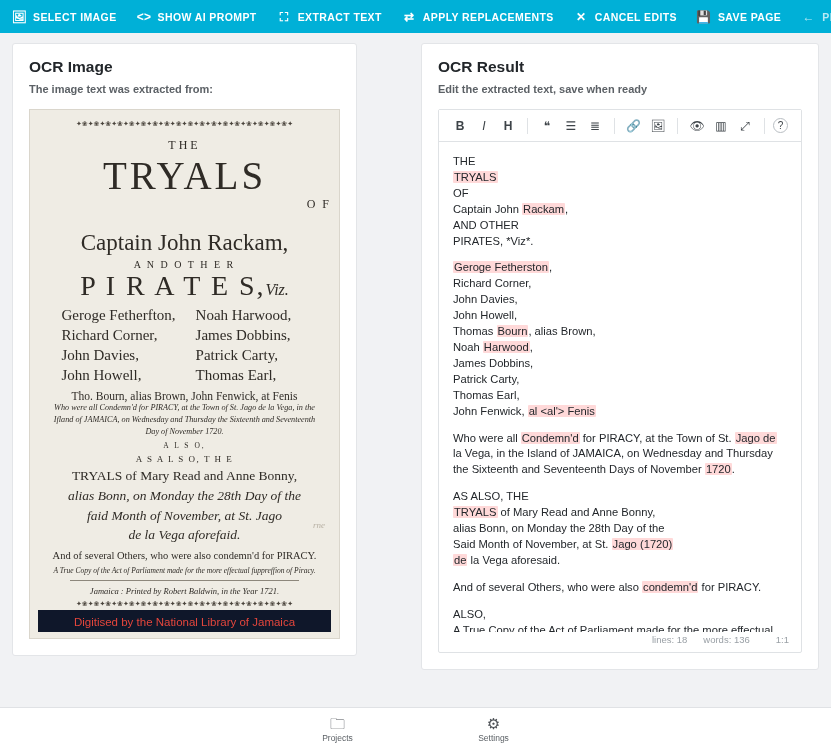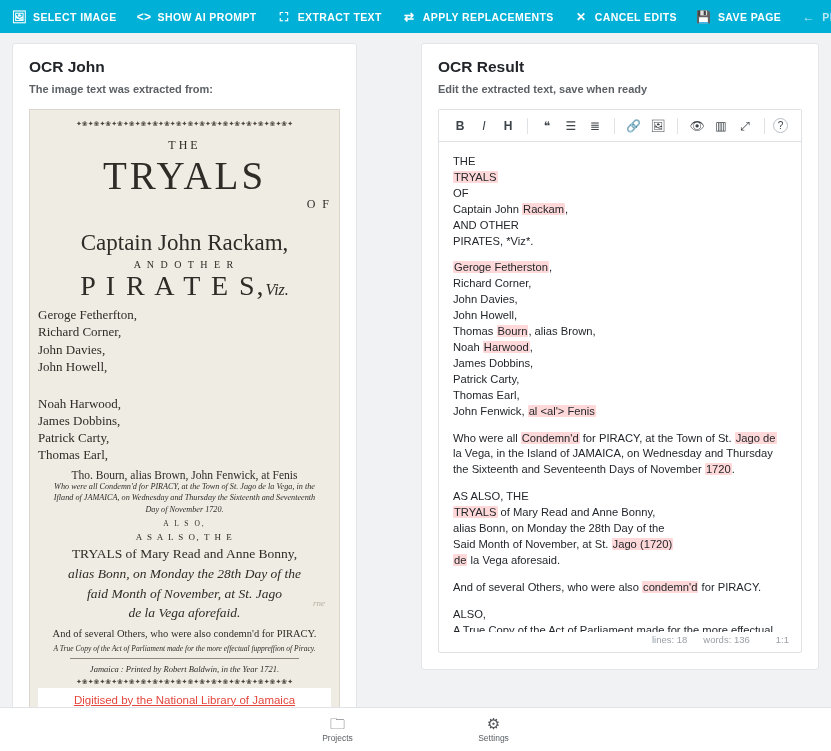--- a/index.html
+++ b/index.html
@@ -111,45 +111,43 @@
   .d-of { font-size: 12px; letter-spacing: 2px; margin-bottom: 18px; text-align: right; }
   .d-capt { font-size: 23px; line-height: 1.1; margin-bottom: 4px; }
   .d-andother { font-size: 10px; letter-spacing: 2px; margin-bottom: 2px; }
   .d-pirates {
     font-size: 28px; letter-spacing: 2px; line-height: 1;
     margin-bottom: 6px;
   }
   .d-pirates .viz { font-size: 16px; font-style: italic; letter-spacing: 0; }
   .names {
     display: flex; justify-content: center; gap: 20px;
-    font-size: 13px; line-height: 1.32; text-align: left;
+    font-size: 15px; line-height: 1.32; text-align: left;
     margin-bottom: 5px;
-    flex-direction: column;
   }
   .names .col { min-width: 112px; }
   .names-last { font-size: 11.5px; margin-bottom: 0; }
   .d-para {
     font-size: 8.2px; line-height: 1.42; font-style: italic;
     padding: 0 10px; margin-bottom: 4px;
   }
   .d-alsoalso { font-size: 7.5px; letter-spacing: 2px; margin-bottom: 4px; }
   .d-asalso { font-size: 9px; letter-spacing: 1.5px; }
   .d-tryals2 { font-size: 13.5px; line-height: 1.45; margin: 2px 0 5px 0; }
   .d-tryals2 .it { font-style: italic; }
   .d-others { font-size: 10.5px; margin-bottom: 5px; }
   .d-copy { font-size: 7.5px; font-style: italic; margin-bottom: 4px; }
   .rule { border-top: 1px solid #8d877c; width: 78%; margin: 5px auto; }
   .d-imprint { font-size: 8.5px; font-style: italic; margin-bottom: 4px; }
   .watermark {
     color: #e4463c;
     font-family: "Liberation Sans", sans-serif;
     font-size: 11.5px;
     padding: 6px 0 4px 0;
-    background: #ffffff;
-    text-decoration: underline;
+    background: #0f172a;
   }
   .side-ghost {
     position: absolute;
     right: 14px; bottom: 108px;
     font-size: 9px; color: #b7b0a3; font-style: italic;
   }
 
   
   .editor-box {
     border: 1px solid #dfe2e5;
@@ -249,21 +247,21 @@
     <span class="tb-ico">←</span>
     <span>PREV PAGE</span>
   </div>
 
   <div class="tb-spacer"></div>
 </div>
 
 <div class="main">
 
   <div class="panel left-panel">
-    <div class="panel-title">OCR John</div>
+    <div class="panel-title">OCR Image</div>
     <div class="panel-sub">The image text was extracted from:</div>
 
     <div class="doc-frame">
       <div class="deco">✦❀✦❀✦❀✦❀✦❀✦❀✦❀✦❀✦❀✦❀✦❀✦❀✦❀✦❀✦❀✦❀✦❀✦❀✦</div>
       <div class="d-the">THE</div>
       <div class="d-tryals">TRYALS</div>
       <div class="d-of">O F</div>
       <div class="d-capt">Captain John Rackam,</div>
       <div class="d-andother">A N D  O T H E R</div>
       <div class="d-pirates">

